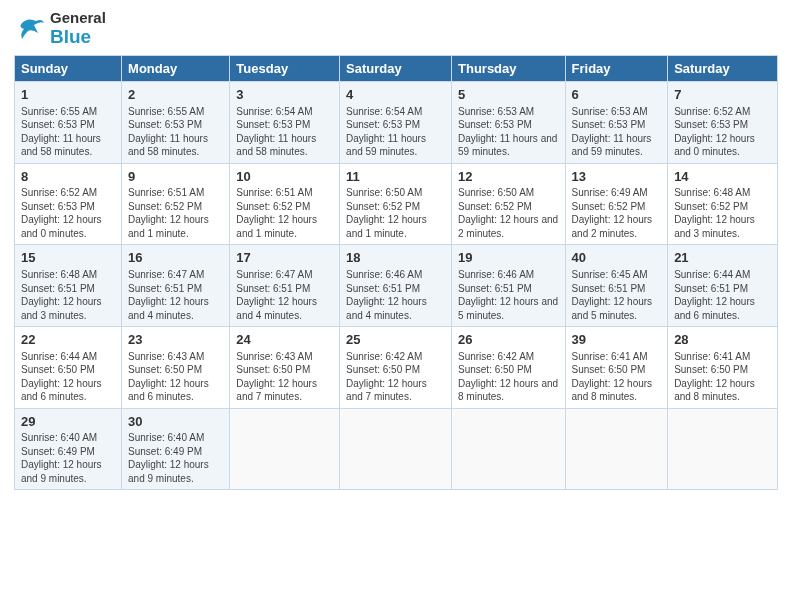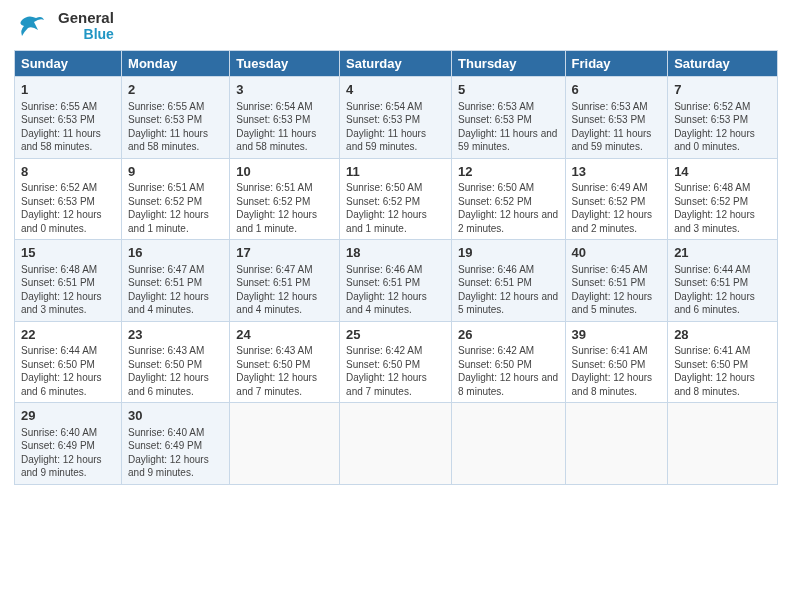--- a/index.html
+++ b/index.html
@@ -16,21 +16,21 @@
     }
     .header-area {
       display: flex;
       justify-content: space-between;
       align-items: flex-start;
       margin-bottom: 8px;
     }
     .logo {
       display: flex;
       align-items: center;
-      gap: 12px;
+      gap: 4px;
     }
     .title-area {
       text-align: right;
     }
     .month-title {
       font-size: 28px;
       font-weight: bold;
       color: #333;
     }
     .location {
@@ -89,21 +89,21 @@
 <body>
 
 <div class="container">
   <div class="header-area">
     <div class="logo">
   <svg width="32" height="32" viewBox="0 0 32 32">
     <path d="M8 10 Q14 4 22 8 Q28 5 30 10 Q26 8 20 12 L24 20 Q18 16 14 18 Q10 22 8 26 Q6 20 10 16 Q4 14 8 10Z" fill="#2196c4"></path>
   </svg>
   <div>
     <div style="font-size:15px;font-weight:bold;color:#333;line-height:1.1;">General</div>
-    <div style="font-size:14px;font-weight:bold;color:#2196c4;line-height:1.1;text-align:right;">Blue</div>
+    <div style="font-size:19px;font-weight:bold;color:#2196c4;line-height:1.1;">Blue</div>
   </div>
 </div>
     <div class="title-area">
       <div class="month-title"></div>
       <div class="location"></div>
     </div>
   </div>
 
   <table>
     <thead>

